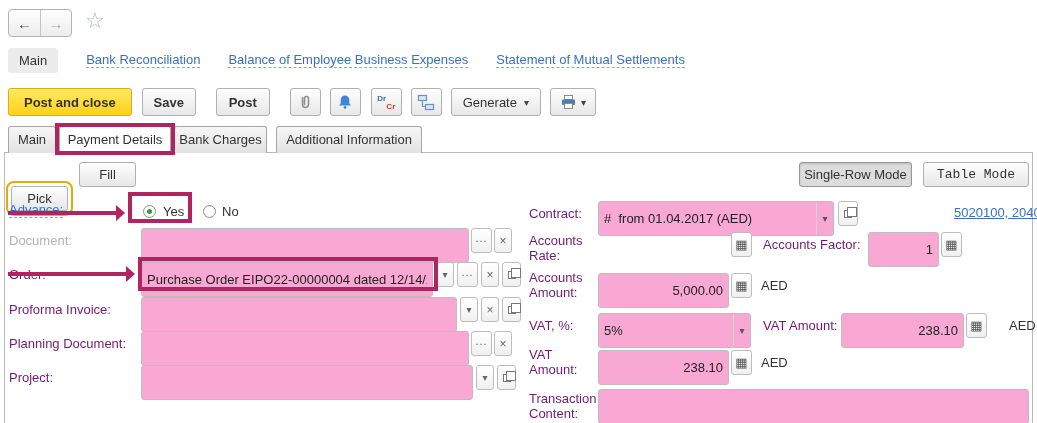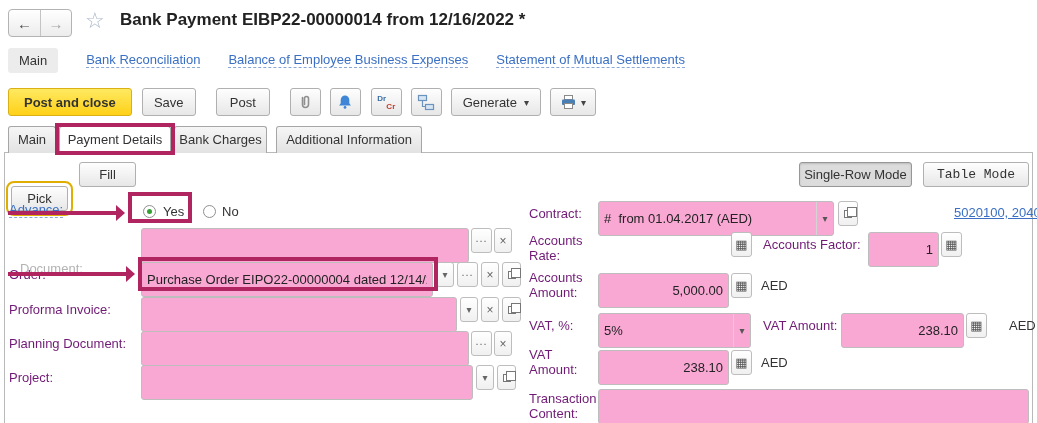--- a/index.html
+++ b/index.html
@@ -19,21 +19,21 @@
   .navlinks { position:absolute; left:8px; top:46px; height:28px; display:flex; align-items:center; }
   .chip { background:#ececec; border-radius:3px; padding:5px 11px; color:#333; cursor:pointer; }
   .nl { color:#3a6fc4; text-decoration:none; border-bottom:1px dashed #8aa8d6; margin-left:28px; cursor:pointer; white-space:nowrap; }
 
   
   .toolbar { position:absolute; left:8px; top:88px; display:flex; align-items:center; }
   .btn { display:inline-flex; align-items:center; justify-content:center; height:28px;
          border:1px solid #b0b0b0; border-radius:3px; background:linear-gradient(#fefefe,#e7e7e7);
          color:#333; font-size:13px; font-family:inherit; cursor:pointer; }
   .btn.yellow { background:linear-gradient(#ffe961,#ffd117); border-color:#d9b117; font-weight:bold; padding:0 15px; }
-  .w54 { width:54px; }
+  .w54 { width:54px;font-weight:bold; }
   .ibtn { width:31px; }
   .ml9{margin-left:9px} .ml10{margin-left:10px} .ml20{margin-left:20px}
   .dda { font-size:10px; color:#444; margin-left:7px; }
   .drcr { position:relative; width:18px; height:17px; font-size:8px; font-weight:bold; }
   .drcr .dr { position:absolute; left:0; top:0; color:#3a6ea5; }
   .drcr .cr { position:absolute; right:0; bottom:0; color:#c0392b; }
 
   
   .tab { position:absolute; top:126px; height:27px; line-height:25px; text-align:center;
          border:1px solid #a6a6a6; border-bottom:none; border-radius:3px 3px 0 0;
@@ -82,21 +82,20 @@
 </head>
 <body>
 
 <div id="app">
 
   <div class="navbtns">
     <button class="nb"><span>←</span></button>
     <button class="nb fwd"><span>→</span></button>
   </div>
   <div class="star">☆</div>
-  <div class="title">Bank Payment EIBP22-00000014 from 12/16/2022 *</div>
 
   <div class="navlinks">
     <span class="chip">Main</span>
     <a class="nl">Bank Reconciliation</a>
     <a class="nl">Balance of Employee Business Expenses</a>
     <a class="nl">Statement of Mutual Settlements</a>
   </div>
 
   <div class="toolbar">
     <button class="btn yellow">Post and close</button>
@@ -151,21 +150,21 @@
     <button class="btn2" style="left:74px; top:9px; width:57px;">Fill</button>
     <button class="btn2 pressed" style="left:794px; top:9px; width:113px;">Single-Row Mode</button>
     <button class="btn2" style="left:918px; top:9px; width:106px;font-family:Liberation Mono, monospace;">Table Mode</button>
 
     <span class="bluelbl" style="left:4px; top:49px;">Advance:</span>
     <span class="radio checked" style="left:138px; top:52px;"></span>
     <span class="rlabel" style="left:158px; top:51px;">Yes</span>
     <span class="radio" style="left:198px; top:52px;"></span>
     <span class="rlabel" style="left:217px; top:51px;">No</span>
 
-    <span class="flbl dis" style="left:15px; top:75px;margin-top:28px;">Document:</span>
+    <span class="flbl dis" style="left:4px; top:75px;">Document:</span>
     <div class="fld" style="left:136px; top:75px; width:328px;">
       <input value="" style="">
     </div>
     <button class="sbtn" style="left:466px; top:75px; width:21px;">
         <span class="ellip">...</span>
       </button>
     <button class="sbtn" style="left:489px; top:75px; width:18px;">
         <span>×</span>
       </button>
 

